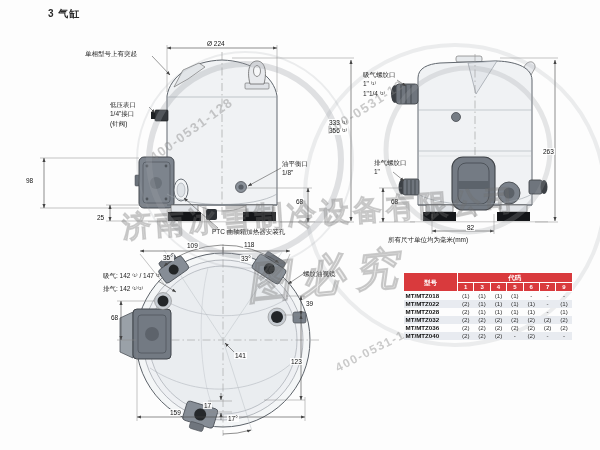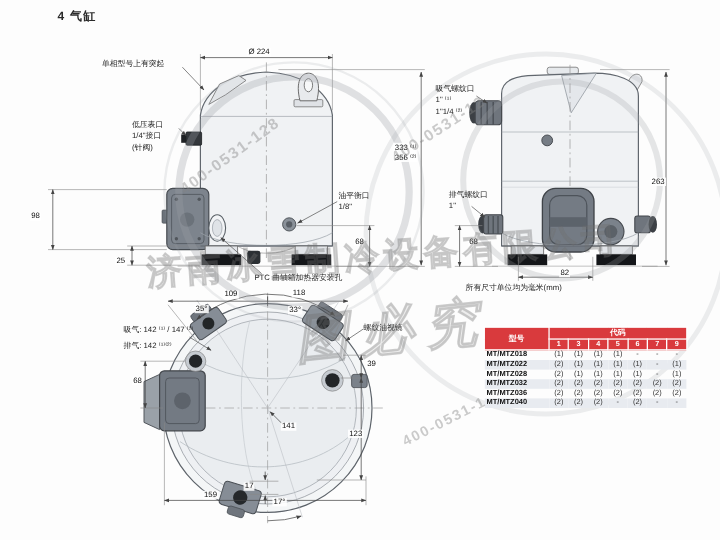--- a/index.html
+++ b/index.html
@@ -209,21 +209,21 @@
     </g>
 
     <g fill="none">
       <circle cx="245" cy="160" r="96" stroke="rgba(155,160,165,0.30)" stroke-width="6"></circle>
       <circle cx="245" cy="160" r="108" stroke="rgba(155,160,165,0.18)" stroke-width="2"></circle>
       <circle cx="468" cy="150" r="82" stroke="rgba(155,160,165,0.25)" stroke-width="5"></circle>
       <circle cx="455" cy="195" r="150" stroke="rgba(155,160,165,0.18)" stroke-width="4"></circle>
     </g>
   </svg>
 
-  <div class="title" style="left:48px;top:7px;">4  气缸</div>
+  <div class="title" style="left:48px;top:7px;">3  气缸</div>
 
   <div class="dim" style="left:206px;top:40px;">Ø 224</div>
   <div class="lbl" style="left:85px;top:49px;">单相型号上有突起</div>
   <div class="lbl" style="left:110px;top:100px;">低压表口
 1/4"接口
 (针阀)</div>
   <div class="dim" style="left:328px;top:119px;white-space:pre-line;text-align:right;">333 ⁽¹⁾
 356 ⁽²⁾</div>
   <div class="lbl" style="left:363px;top:70px;">吸气螺纹口
 1" ⁽¹⁾

